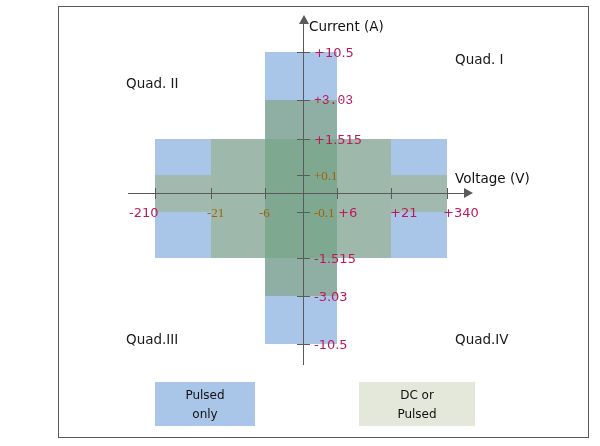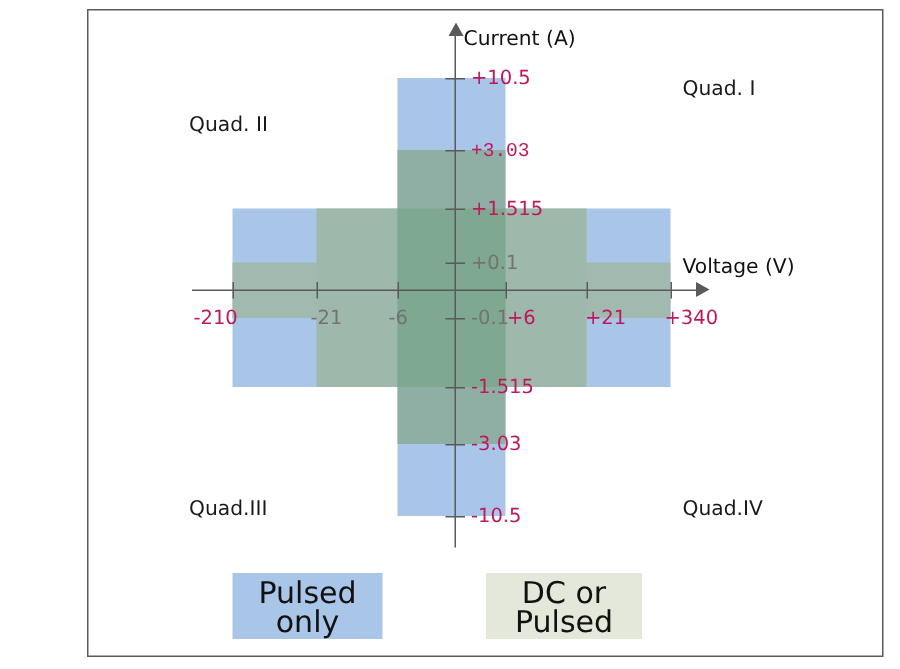--- a/index.html
+++ b/index.html
@@ -90,56 +90,57 @@
   }
 
   
   .lbl {
     position: absolute;
     font-size: 13px;
     color: #be185d;
     white-space: nowrap;
   }
   .lbl.dim {
-    color: #737373;
+    color: #a16207;
+    font-family: Liberation Serif, serif;
   }
   .axis-title {
     position: absolute;
     font-size: 13.5px;
     color: #111111;
     white-space: nowrap;
   }
   .quad {
     position: absolute;
     font-size: 13.5px;
     color: #1a1a1a;
     white-space: nowrap;
   }
 
   
   .legend-box {
     position: absolute;
     box-sizing: border-box;
     text-align: center;
-    font-size: 20px;
+    font-size: 12px;
     color: #111111;
     line-height: 19px;
     padding-top: 4px;
   }
   #legend-pulsed {
     left: 155px;
     top: 382px;
     width: 100px;
     height: 44px;
     background: #a9c6e8;
   }
   #legend-dc {
-    left: 324px;
+    left: 359px;
     top: 382px;
-    width: 104px;
+    width: 116px;
     height: 44px;
     background: #e3e8da;
   }
   .legend-line { display: block; }
 </style>
 </head>
 <body>
 
 <div id="frame"></div>
 

